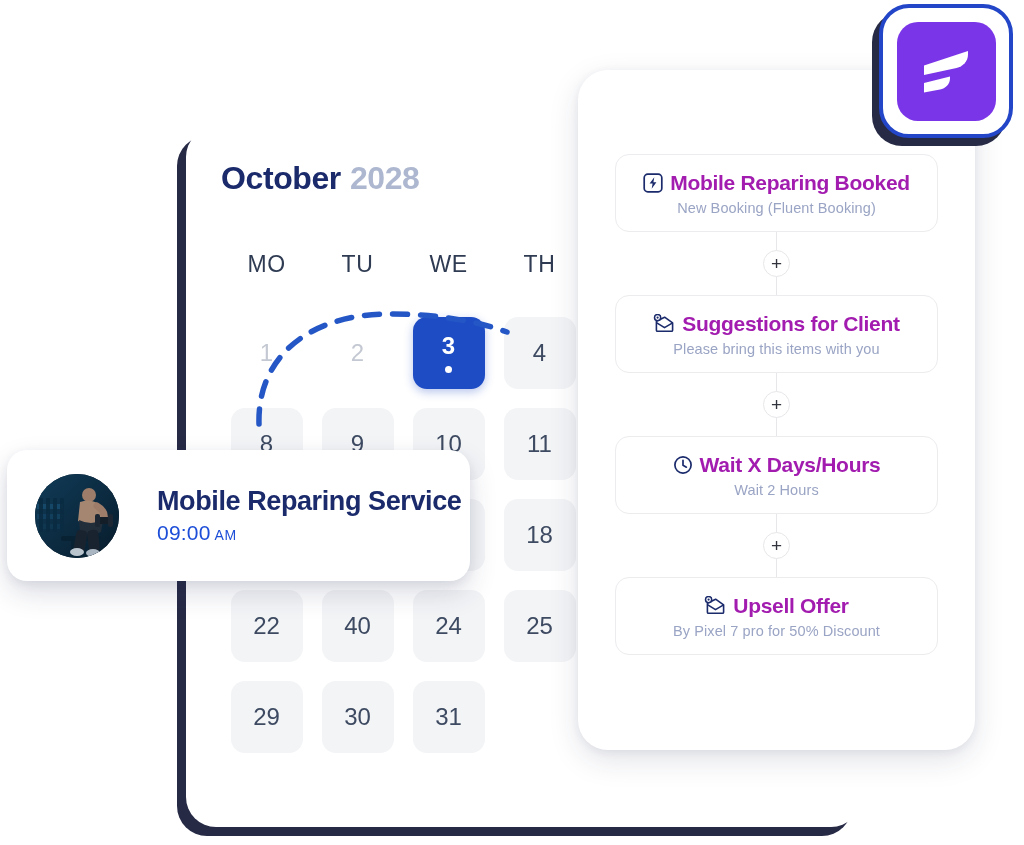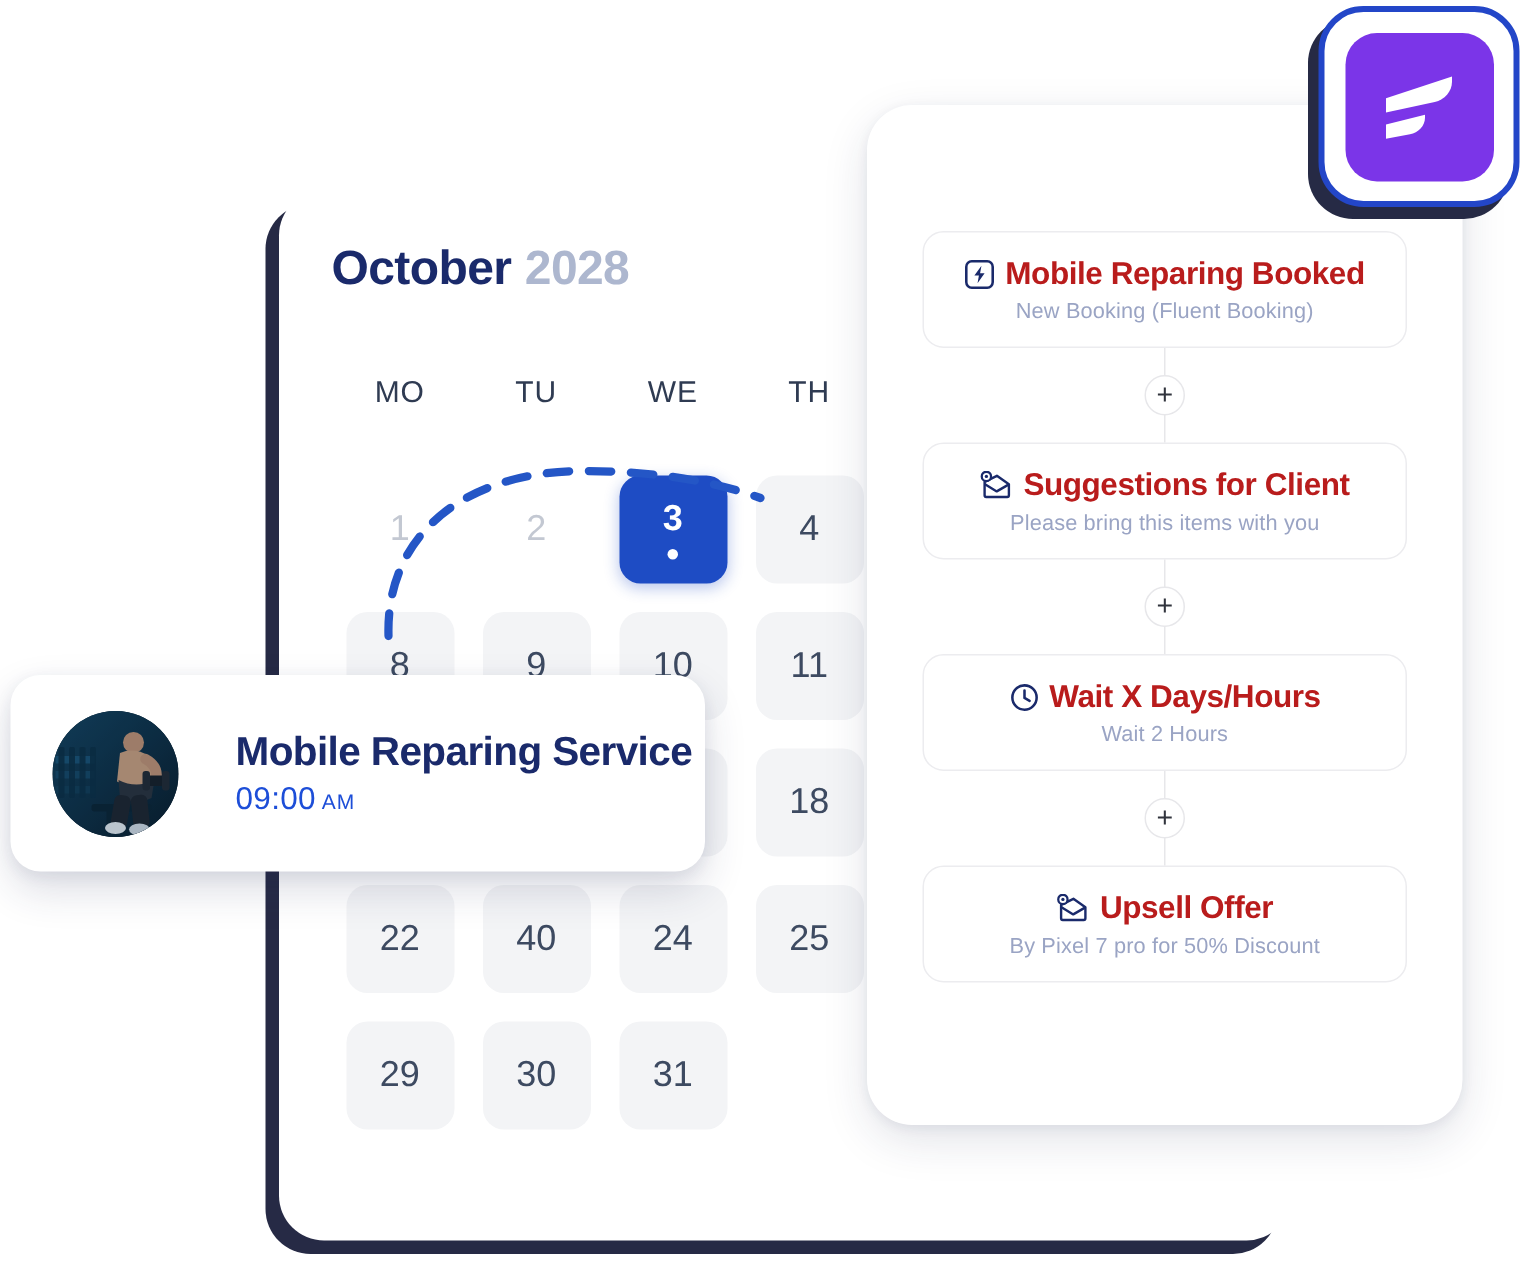--- a/index.html
+++ b/index.html
@@ -48,21 +48,21 @@
 
   .weekdays {
     position: absolute;
     left: 35px;
     top: 124px;
     display: flex;
   }
   .weekday {
     width: 91px;
     text-align: center;
-    font-size: 20px;
+    font-size: 23px;
     font-weight: 400;
     color: #2f3b52;
     letter-spacing: 0.6px;
   }
 
   .daygrid {
     position: absolute;
     left: 35px;
     top: 180px;
     display: grid;
@@ -141,21 +141,21 @@
   .wf-card {
     background: #ffffff;
     border: 1.6px solid #ececef;
     border-radius: 14px;
     padding: 16px 14px 15px 14px;
     text-align: center;
   }
   .wf-card-title {
     font-size: 21px;
     font-weight: 700;
-    color: #b91c1c;
+    color: #a21caf;
     letter-spacing: -0.3px;
     display: flex;
     align-items: center;
     justify-content: center;
     gap: 7px;
     white-space: nowrap;
   }
   .wf-card-sub {
     margin-top: 5px;
     font-size: 14.5px;

